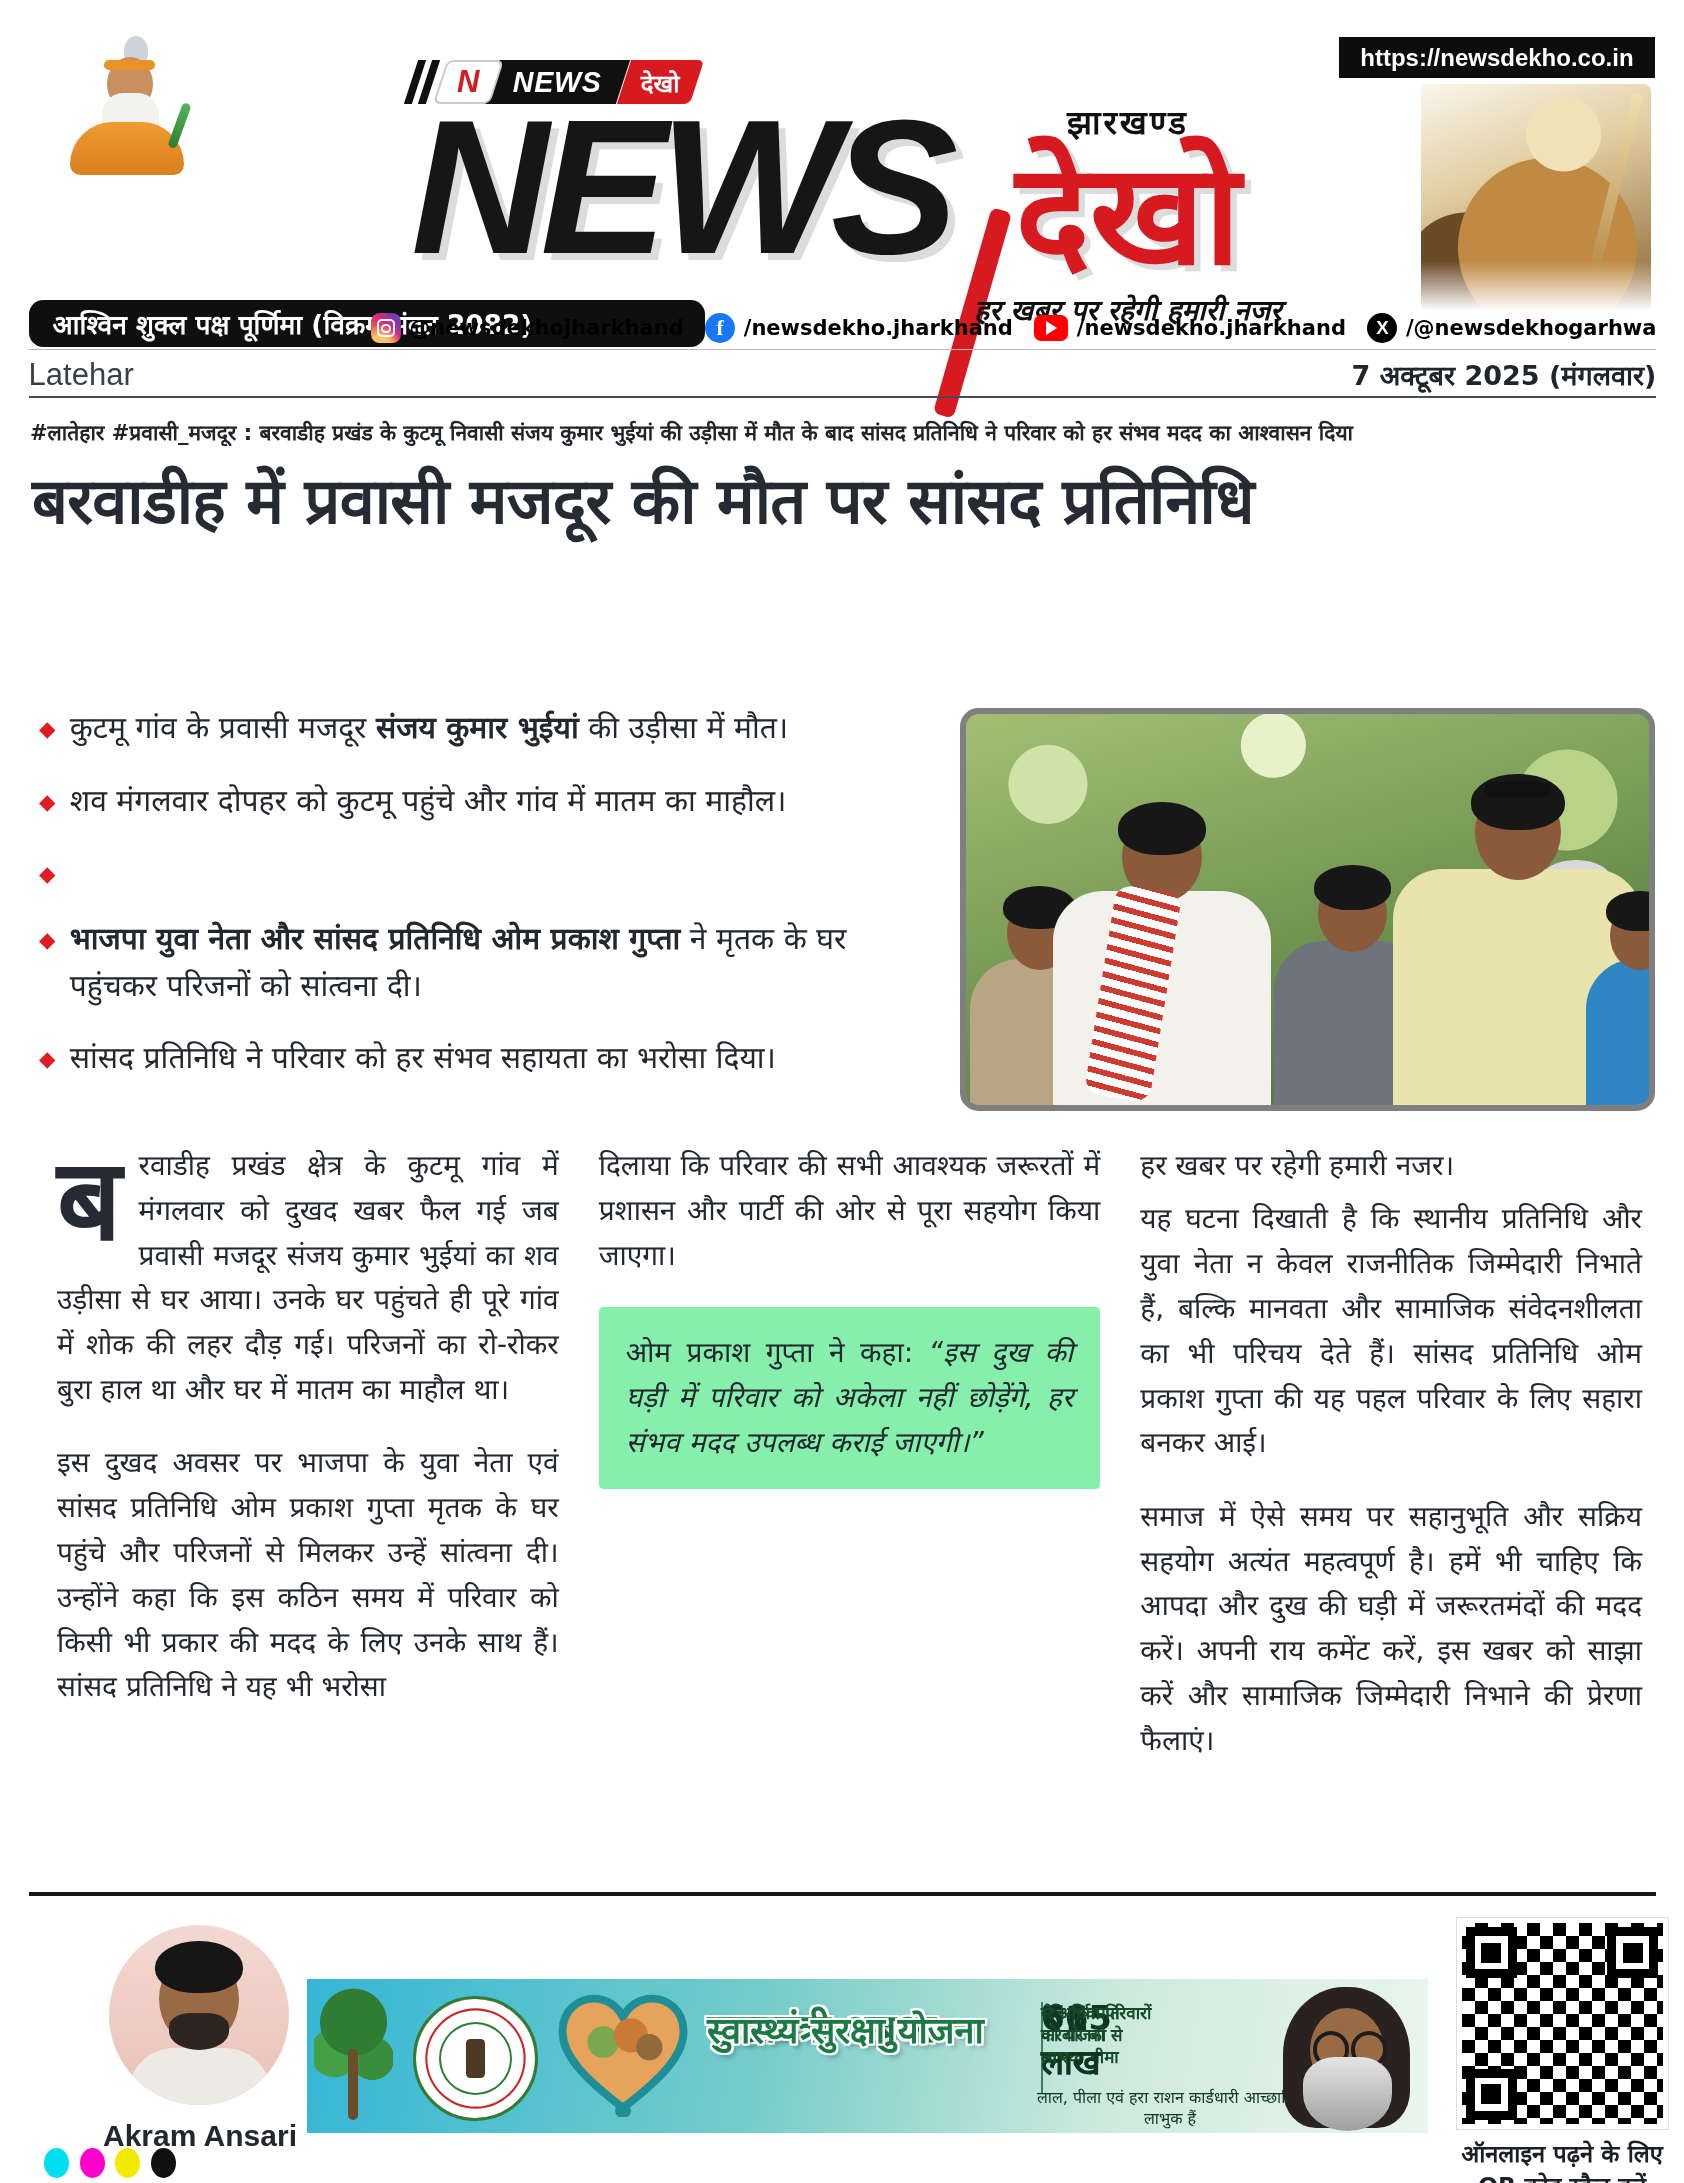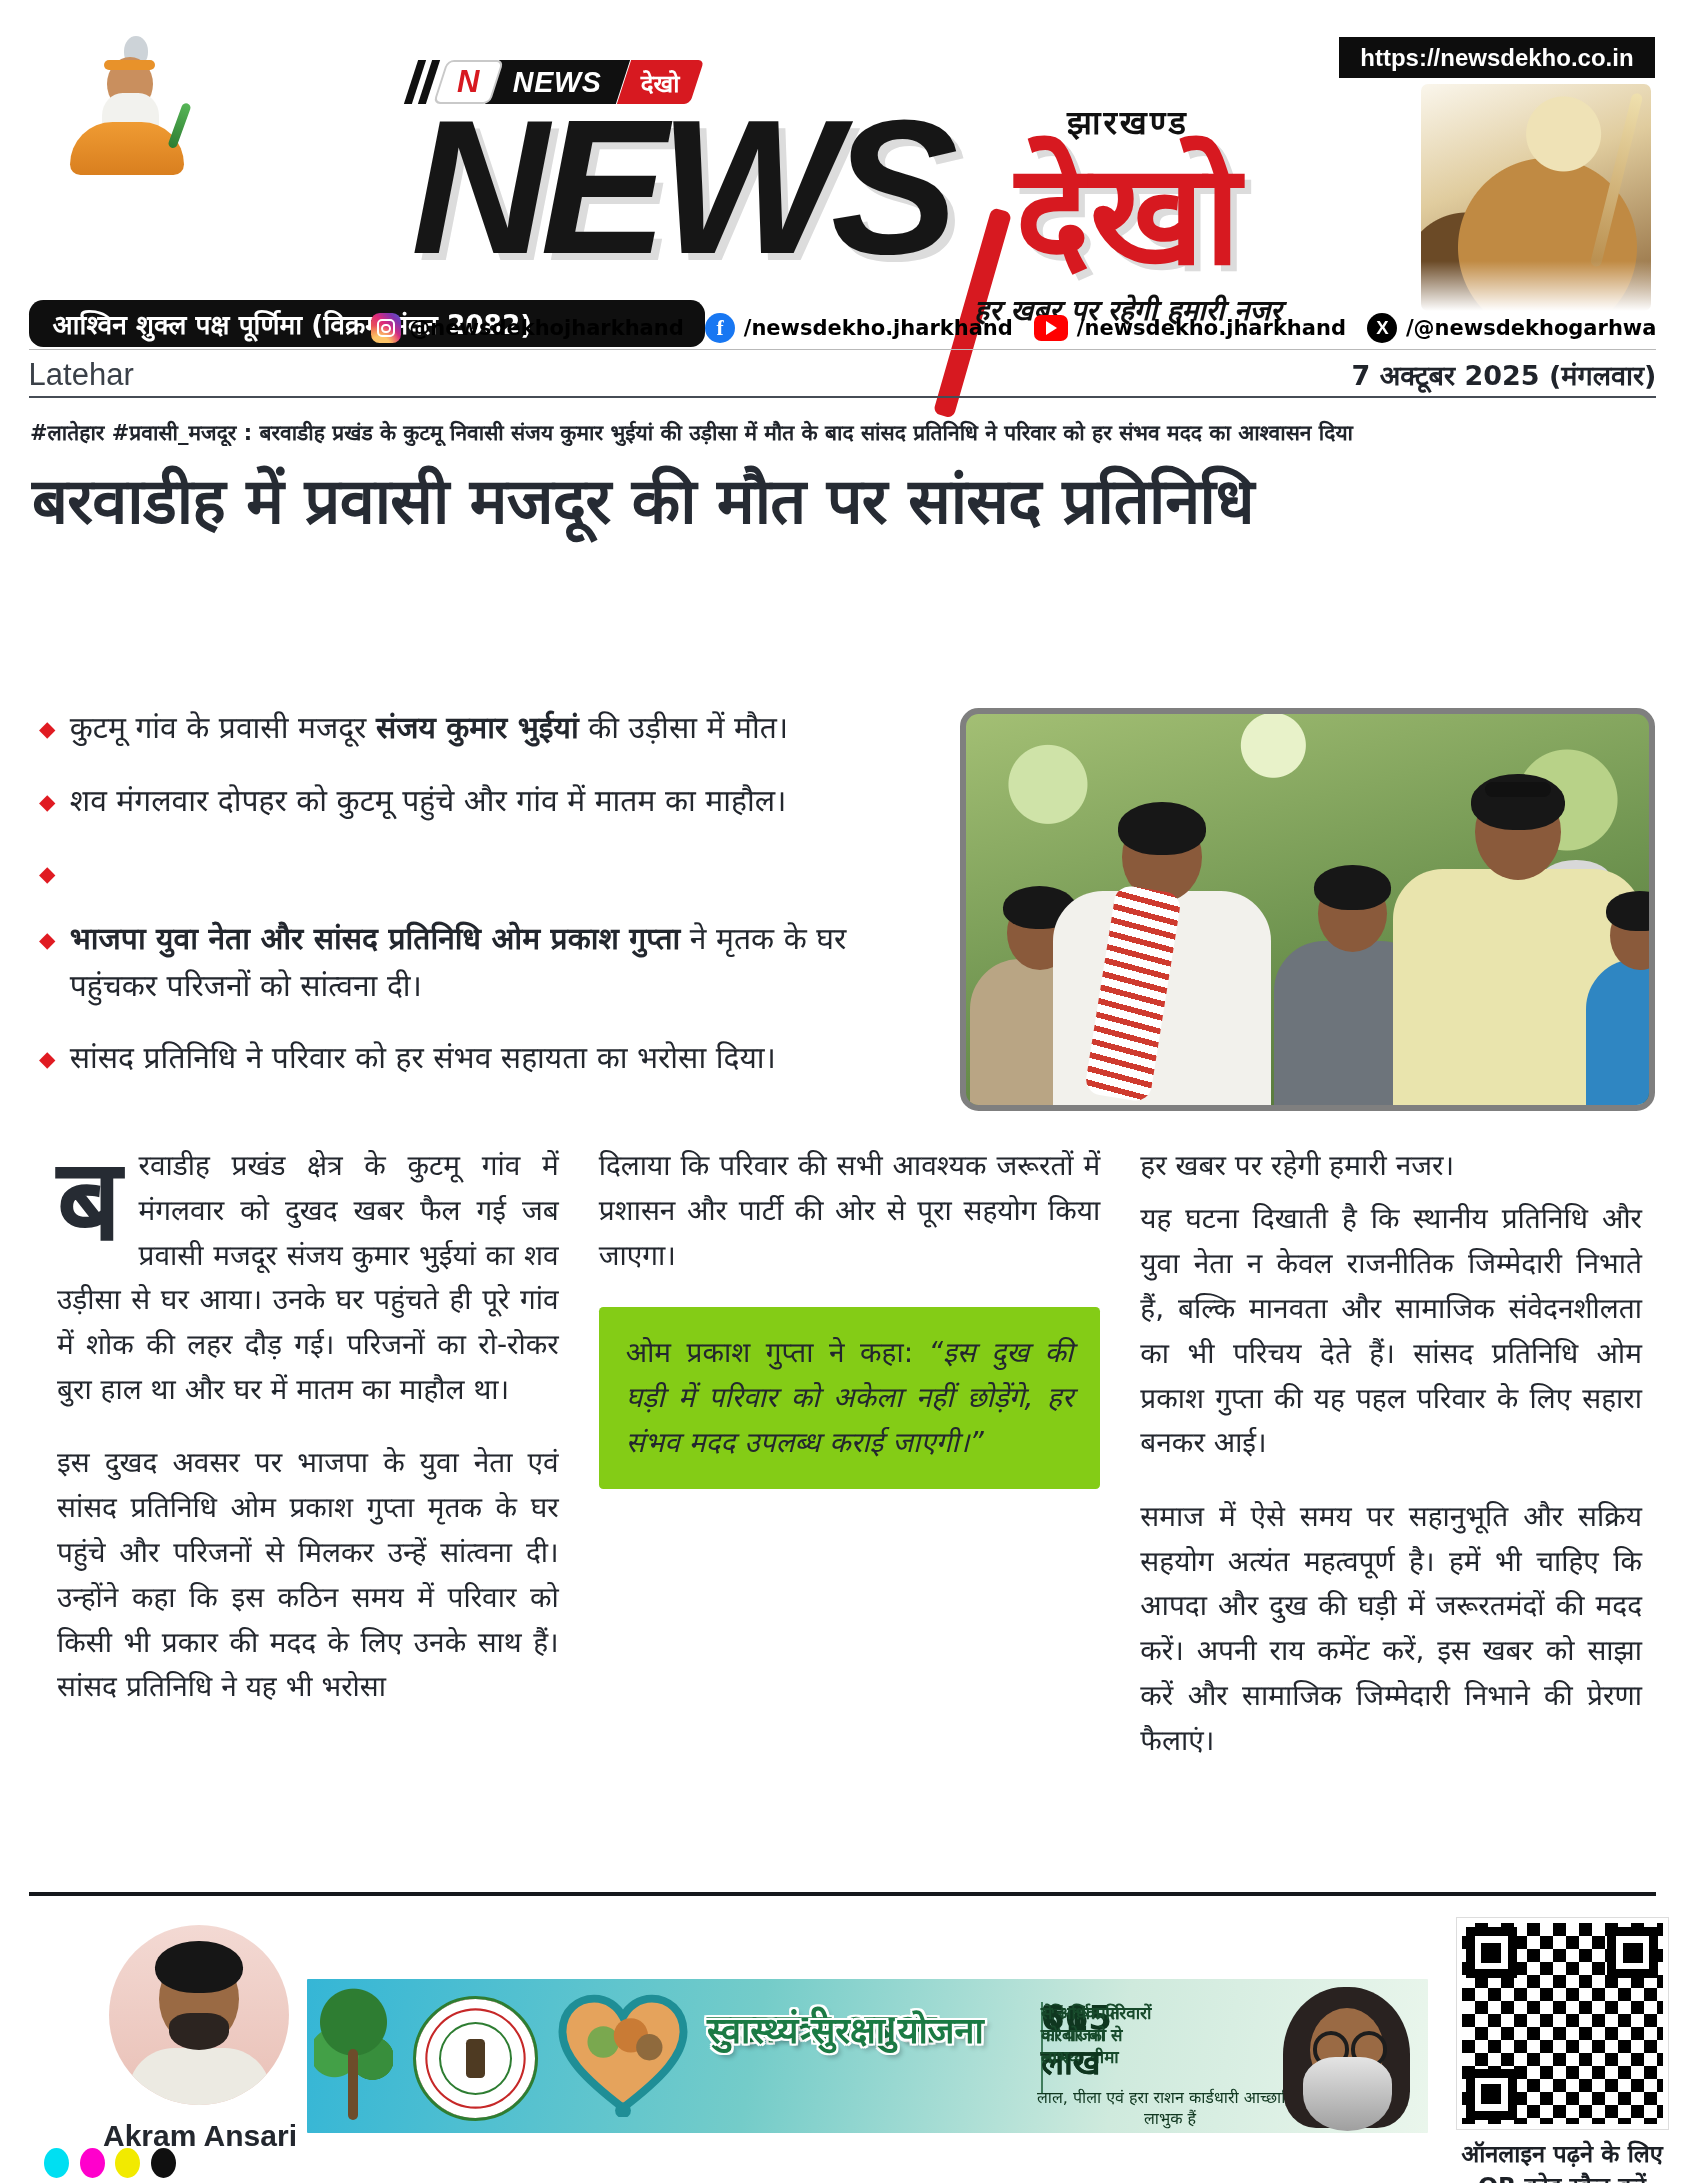--- a/index.html
+++ b/index.html
@@ -99,21 +99,21 @@
   .p5{left:544px;} .p5 .head{width:64px;height:71px;} .p5 .head::before{background:#d8d8d8;} .p5 .torso{width:132px;height:175px;background:#a23324;}
   .p6{left:620px;z-index:4;} .p6 .head{width:60px;height:69px;} .p6 .torso{width:107px;height:146px;background:#2f86c2;}
   .gam{position:absolute;left:134px;bottom:5.7px;width:66px;height:211px;z-index:3;border-radius:15.7px;transform:rotate(9deg);
        background:repeating-linear-gradient(6deg,#fff 0 7.9px,#cf3b2f 7.9px 13.6px);}
 
   
   .cols{left:57px;top:1144px;width:1585px;display:flex;gap:40px;}
   .col{flex:1;}
   .col p{margin:0 0 28.6px;font-size:28px;line-height:1.6;text-align:justify;color:#23272e;}
   .dropcap{float:left;font-size:113px;line-height:.8;font-weight:bold;margin:11.4px 17px 0 0;color:#262b33;}
-  .quote{background:#84cc16;border-radius:4.3px;padding:24px 27px;margin:2.9px 0 30px;}
+  .quote{background:#86efac;border-radius:4.3px;padding:24px 27px;margin:2.9px 0 30px;}
   .quote p{margin:0;}
   .quote .qt{font-style:italic;}
 
   
   .footer-rule{left:28.6px;right:28.6px;top:1892px;height:3.6px;background:#15181c;}
   .author-photo{left:109px;top:1925px;width:180px;height:180px;border-radius:50%;overflow:hidden;
                 background:linear-gradient(#f3d9d3,#e9c0b6);}
   .author-photo div{position:absolute;}
   .au-head{left:50px;top:27px;width:80px;height:94px;background:#9a6a44;border-radius:50%;}
   .au-head::before{content:'';position:absolute;top:-11.4px;left:-3.6px;right:-3.6px;height:56%;background:#161616;border-radius:50% 50% 45% 45%;}

